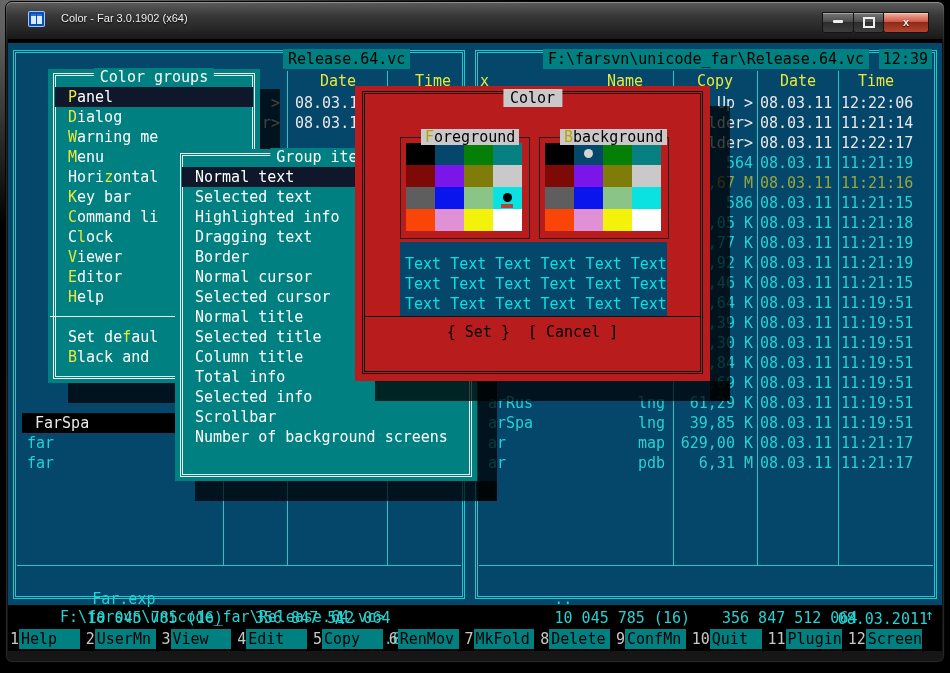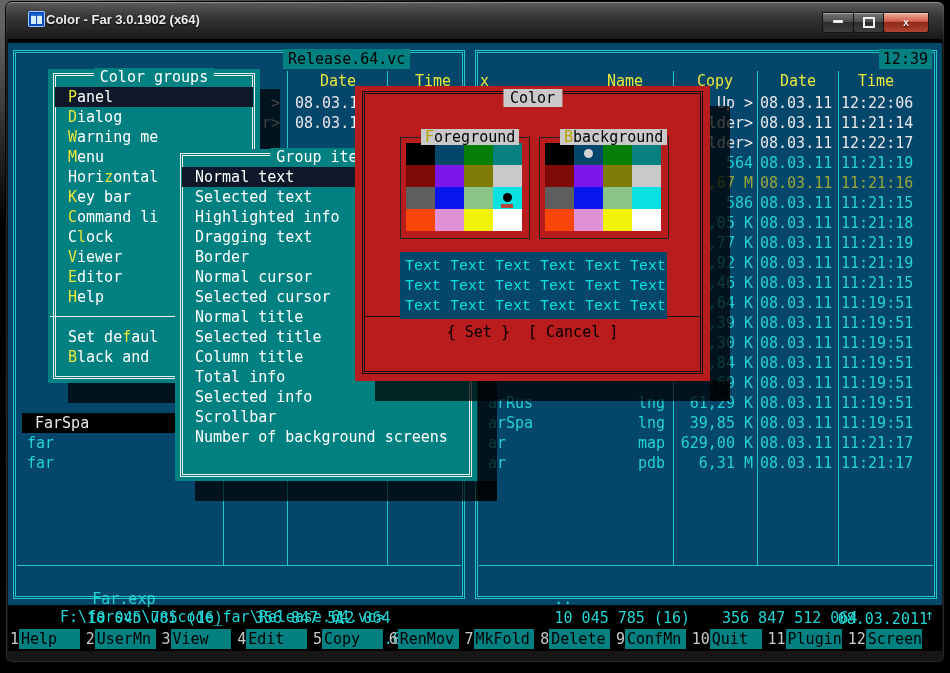--- a/index.html
+++ b/index.html
@@ -4,22 +4,22 @@
 <style>
   html,body{margin:0;padding:0;}
   body{width:950px;height:673px;background:#000;overflow:hidden;font-family:"DejaVu Sans Mono",monospace;}
   .stage{position:relative;width:950px;height:673px;
     background:radial-gradient(650px 320px at 70px 0px,#777 0%,#2a2a2a 45%,#000 72%);}
   
   .window{position:absolute;left:5px;top:1px;width:938px;height:660px;border:1px solid #050505;
     border-radius:7px;background:linear-gradient(180deg,#5c5c5c 0px,#383838 14px,#1d1d1d 34px,#121212 40px,#161616 100%);
     box-shadow:inset 0 1px 0 rgba(255,255,255,.28),inset 0 0 0 1px rgba(255,255,255,.07);}
   .titlebar{position:absolute;left:0;top:0;right:0;height:36px;}
-  .win-title{position:absolute;left:40px;top:10px;color:#eee;font-family:"Liberation Sans",sans-serif;
-    font-size:13px;text-shadow:0 1px 2px #000;font-weight:bold;}
+  .win-title{position:absolute;left:55px;top:10px;color:#eee;font-family:"Liberation Sans",sans-serif;
+    font-size:11px;text-shadow:0 1px 2px #000;}
   .app-icon{position:absolute;left:22px;top:9px;width:17px;height:16px;border-radius:2px;
     background:#0a4fb8;box-shadow:inset 0 0 0 1px #9cc6ff;}
   .app-icon i{position:absolute;top:3px;width:5px;height:10px;background:#d8ecff;
     box-shadow:inset 0 2px 0 #2a6fd8;}
   .app-icon .c1{left:3px}.app-icon .c2{left:9px}
   .winbtn{position:absolute;top:10px;height:19px;border:1px solid #141414;border-radius:0 0 3px 3px;
     background:linear-gradient(180deg,#777 0%,#4d4d4d 45%,#2d2d2d 50%,#3d3d3d 100%);
     box-shadow:inset 0 1px 0 rgba(255,255,255,.35);color:#eee;text-align:center;
     font-family:"Liberation Sans",sans-serif;font-size:11px;line-height:18px;}
   .btn-min{left:816px;width:30px;}
@@ -75,21 +75,21 @@
   
   .dialog{position:absolute;left:347px;top:47px;width:355px;height:295px;background:#b91c1c;color:#000;z-index:8;}
   .dframe{position:absolute;inset:5px 7px 7px 7px;border:3px double #111;}
   .dtitle{position:absolute;top:3px;left:50%;transform:translateX(-50%);height:18px;line-height:18px;background:#c9c9c9;padding:0 7px;z-index:2;}
   .gbox{position:absolute;top:51px;height:100px;width:128px;border:1px solid #222;}
   .gtitle{position:absolute;top:43px;height:16px;line-height:16px;background:#c9c9c9;padding:0 4px;z-index:2;}
   .pal{position:absolute;top:57px;display:grid;grid-template-columns:repeat(4,29px);grid-auto-rows:22px;z-index:1;}
   .pal div{width:29px;height:22px;}
   .dot{position:absolute;width:9px;height:9px;border-radius:50%;z-index:3;}
   .tick{position:absolute;width:12px;height:4px;background:#b5443a;z-index:3;}
-  .sample{position:absolute;left:45px;top:166px;width:262px;height:62px;padding-top:5px;padding-left:5px;z-index:1;font-family:Liberation Mono, monospace;}
+  .sample{position:absolute;left:45px;top:156px;width:262px;height:62px;padding-top:12px;padding-left:5px;z-index:1;}
   .dsep{position:absolute;left:9px;right:9px;top:230px;height:1px;background:#111;}
   .dbtns{position:absolute;left:0;right:0;top:236px;text-align:center;}
   .dbtns span{margin:0 9px;}
   
   .cmdline{position:absolute;left:14px;top:568px;color:#25d2d2;margin-left:38px;}
   .scrollind{position:absolute;right:8px;top:566px;color:#25d2d2;}
   .keybar{position:absolute;left:2px;right:4px;top:590px;height:20px;display:flex;}
   .kitem{flex:1;display:flex;margin-right:6px;}
   .kitem:last-child{margin-right:16px;}
   .knum{color:#c8c8c8;min-width:9px;text-align:right;}
@@ -131,20 +131,21 @@
       </div>
       <div class="totals">
         <span>10 045 785 (16)</span>
         <span>356 847 512 064</span>
       </div>
     </div>
 
     
     <div class="panel" id="panel-right">
       <div class="pframe"></div>
+      <div class="ptitle center">F:\farsvn\unicode_far\Release.64.vc</div>
       <div class="clock">12:39</div>
       <div class="sortind">x</div>
       <div class="hdr" style="left:110px;width:90px;">Name</div>
       <div class="hdr" style="left:205px;width:80px;">Copy</div>
       <div class="hdr" style="left:291px;width:74px;">Date</div>
       <div class="hdr" style="left:370px;width:72px;">Time</div>
       <div class="vsep" style="left:203px;"></div>
       <div class="vsep" style="left:287px;"></div>
       <div class="vsep" style="left:368px;"></div>
       <div class="statsep"></div>

